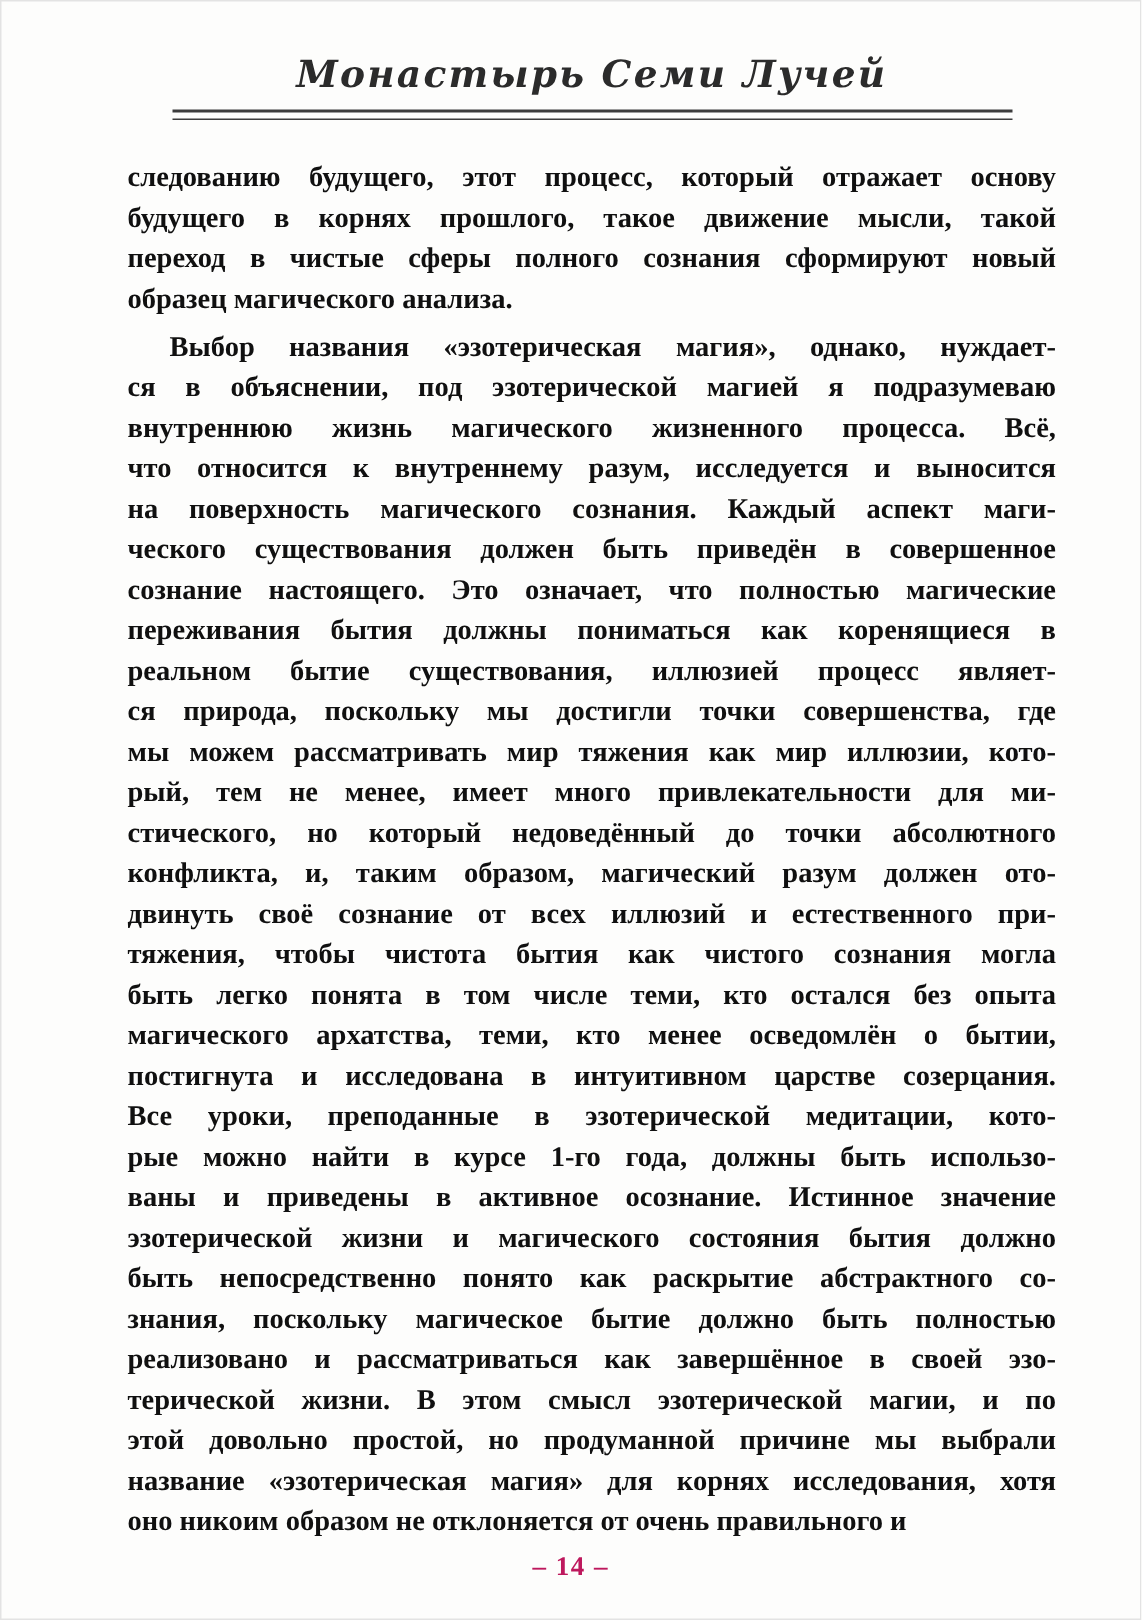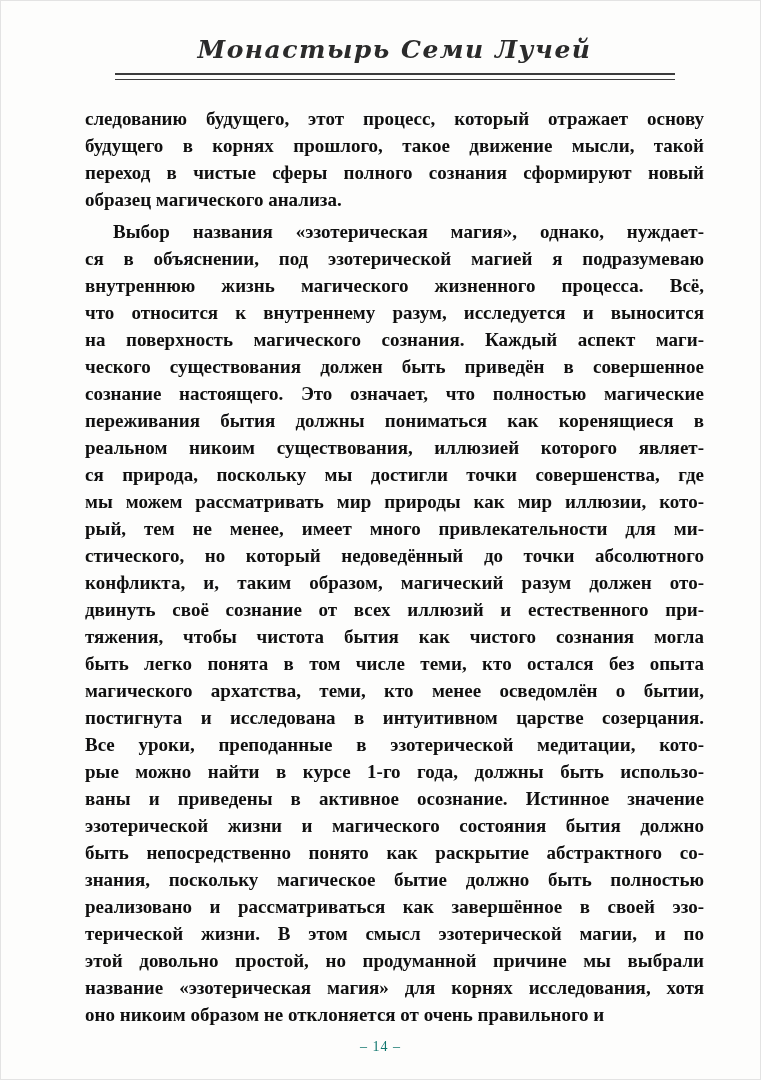--- a/index.html
+++ b/index.html
@@ -49,23 +49,23 @@
     white-space: normal;
   }
   .line.last { text-align-last: left; }
   .line.indent { text-indent: 28px; }
   .footer {
     position: absolute;
     left: 0;
     right: 0;
     bottom: 24px;
     text-align: center;
-    font-size: 14px;
-    font-weight: normal;
-    color: #0f766e;
+    font-size: 18px;
+    font-weight: bold;
+    color: #be185d;
     letter-spacing: 1px;
   }
 </style>
 </head>
 <body>
 
 <div class="page">
   <div class="title">Монастырь Семи Лучей</div>
   <div class="divider"></div>
   <div class="body-text">
@@ -77,23 +77,23 @@
       </div>
       <div class="para">
         <div class="line indent">Выбор названия «эзотерическая магия», однако, нуждает-</div>
         <div class="line">ся в объяснении, под эзотерической магией я подразумеваю</div>
         <div class="line">внутреннюю жизнь магического жизненного процесса. Всё,</div>
         <div class="line">что относится к внутреннему разум, исследуется и выносится</div>
         <div class="line">на поверхность магического сознания. Каждый аспект маги-</div>
         <div class="line">ческого существования должен быть приведён в совершенное</div>
         <div class="line">сознание настоящего. Это означает, что полностью магические</div>
         <div class="line">переживания бытия должны пониматься как коренящиеся в</div>
-        <div class="line">реальном никоим существования, иллюзией которого являет-</div>
+        <div class="line">реальном бытие существования, иллюзией процесс являет-</div>
         <div class="line">ся природа, поскольку мы достигли точки совершенства, где</div>
-        <div class="line">мы можем рассматривать мир природы как мир иллюзии, кото-</div>
+        <div class="line">мы можем рассматривать мир тяжения как мир иллюзии, кото-</div>
         <div class="line">рый, тем не менее, имеет много привлекательности для ми-</div>
         <div class="line">стического, но который недоведённый до точки абсолютного</div>
         <div class="line">конфликта, и, таким образом, магический разум должен ото-</div>
         <div class="line">двинуть своё сознание от всех иллюзий и естественного при-</div>
         <div class="line">тяжения, чтобы чистота бытия как чистого сознания могла</div>
         <div class="line">быть легко понята в том числе теми, кто остался без опыта</div>
         <div class="line">магического архатства, теми, кто менее осведомлён о бытии,</div>
         <div class="line">постигнута и исследована в интуитивном царстве созерцания.</div>
         <div class="line">Все уроки, преподанные в эзотерической медитации, кото-</div>
         <div class="line">рые можно найти в курсе 1-го года, должны быть использо-</div>

